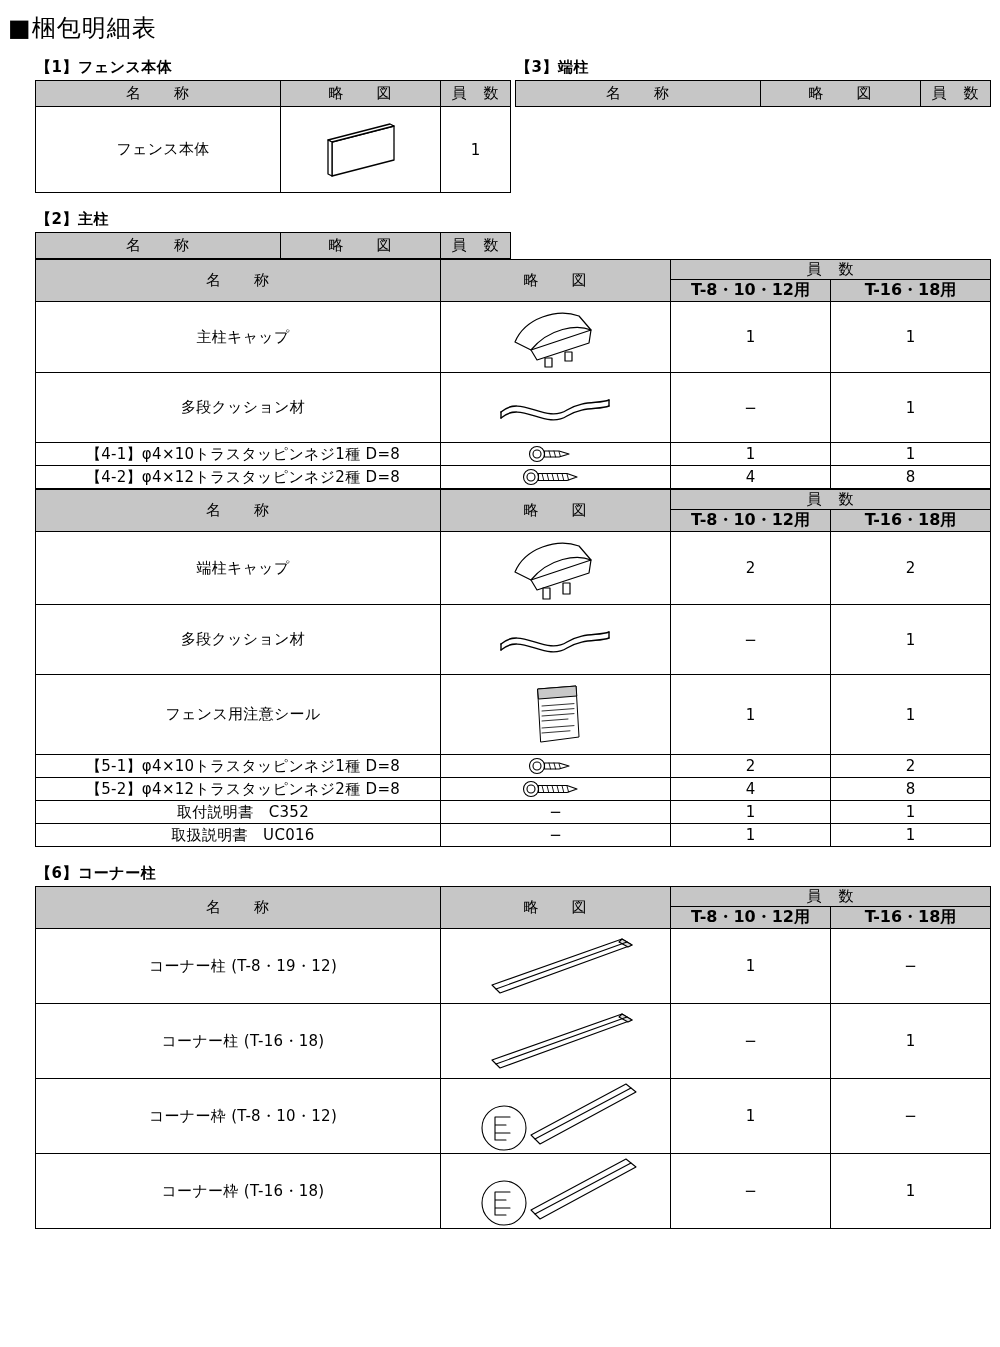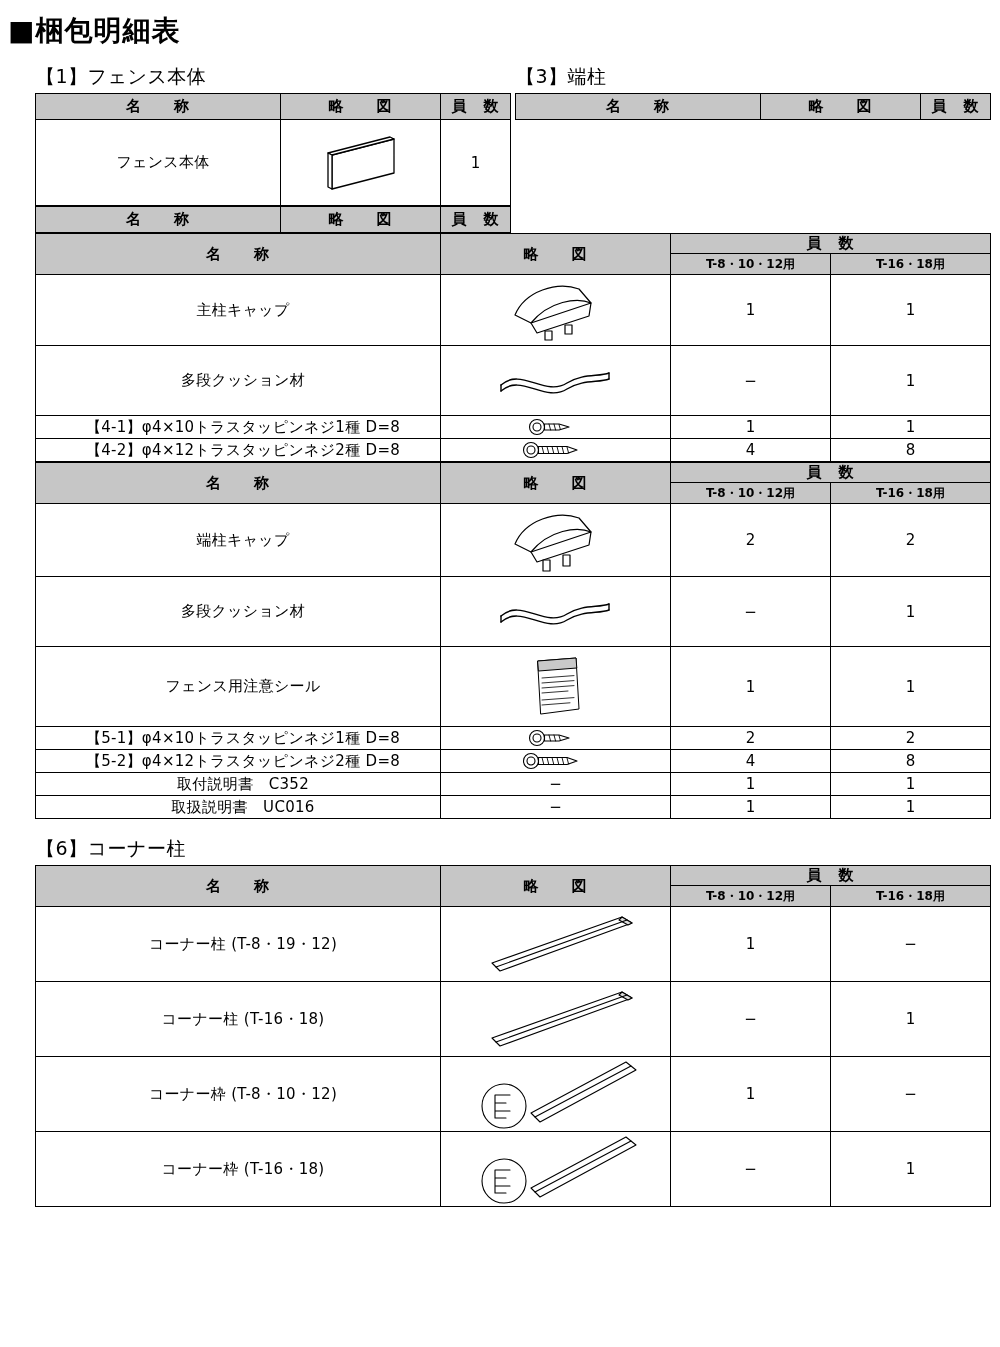--- a/index.html
+++ b/index.html
@@ -5,53 +5,54 @@
   * { box-sizing: border-box; }
   html, body { margin: 0; padding: 0; background: #ffffff; }
   body {
     width: 1000px;
     color: #000;
     font-family: "DejaVu Sans", "Liberation Sans", sans-serif;
     -webkit-font-smoothing: antialiased;
   }
   .page { padding: 10px 10px 16px 8px; }
   .title {
-    font-size: 28px;
-    font-weight: bold;
+    font-size: 24px;
+    font-weight: normal;
     margin: 2px 0 14px 0;
     letter-spacing: 1px;
   }
   .content { padding-left: 27px; }
   .sec-label {
-    font-size: 19px;
+    font-size: 15px;
     margin: 17px 0 3px 1px;
     letter-spacing: 0.5px;
+    font-weight: bold;
   }
   .sec-label.first { margin-top: 0; }
   .top-row { display: flex; gap: 5px; align-items: flex-start; }
   .col-left, .col-right { width: 475px; }
 
   table { border-collapse: collapse; table-layout: fixed; }
   .t-simple { width: 475px; }
   .t-multi { width: 955px; }
   th, td {
     border: 1px solid #000;
     padding: 0;
     font-size: 15px;
     overflow: hidden;
   }
   th {
     background: #c6c6c6;
-    font-weight: bold;
+    font-weight: normal;
     text-align: center;
     letter-spacing: 1px;
   }
   .t-simple th { height: 26px; }
   .t-multi tr.hdr1 th { height: 20px; }
-  .t-multi tr.hdr2 th { height: 21px; font-size: 12px; font-weight: bold; letter-spacing: 0; }
+  .t-multi tr.hdr2 th { height: 21px; font-size: 16px; font-weight: bold; letter-spacing: 0; }
   td.name {
     text-align: center;
     padding-left: 10px;
     letter-spacing: 0.3px;
   }
   td.qty { text-align: center; }
   td.sketch { text-align: center; vertical-align: middle; }
   td.sketch svg { display: inline-block; vertical-align: middle; }
 
   
@@ -98,20 +99,21 @@
                   <polygon points="24,26 86,10 90,12 28,28"></polygon>
                   <polygon points="24,26 28,28 28,62 24,60"></polygon>
                 </g>
               </svg>
             </td>
             <td class="qty">1</td>
           </tr>
         </tbody>
           </table>
 
+        <div class="sec-label">【2】主柱</div>
         <table class="t-simple">
           <colgroup>
               <col style="width:245px">
               <col style="width:160px">
               <col style="width:70px">
             </colgroup>
           <tbody>
               <tr>
             <th>名　　称</th>
             <th>略　　図</th>

